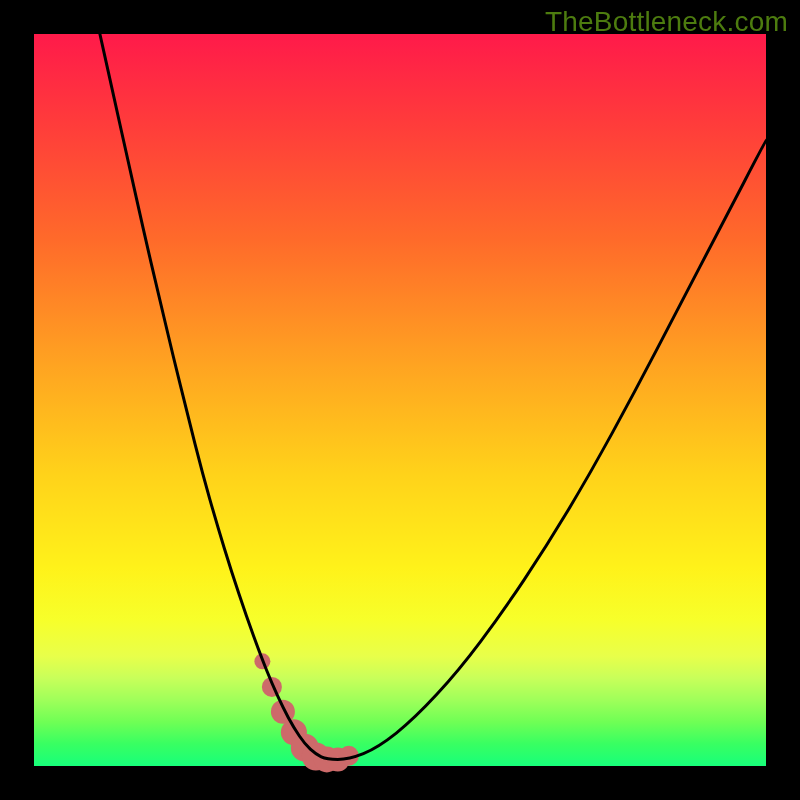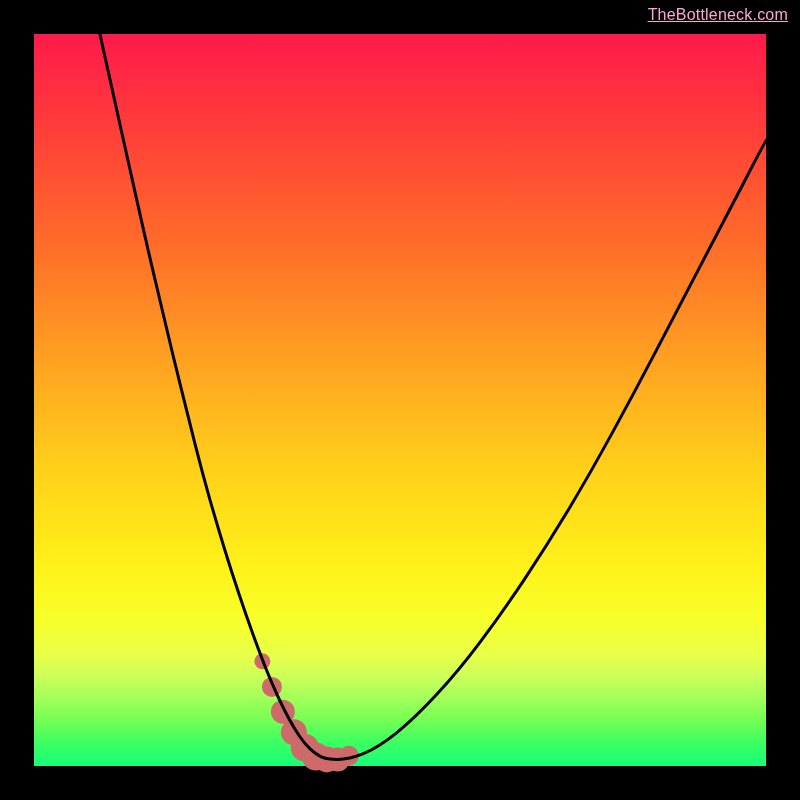--- a/index.html
+++ b/index.html
@@ -40,25 +40,24 @@
       #9fff5a 91%,
       #6fff55 94%,
       #38ff62 97%,
       #17ff7a 100%
     );
   }
   .watermark {
     position: absolute;
     top: 6px;
     right: 12px;
-    color: #f9a8d4;
-    font-size: 16px;
+    color: #4d7c0f;
+    font-size: 28px;
     letter-spacing: 0.2px;
     user-select: none;
-    text-decoration: underline;
   }
   svg.curve {
     position: absolute;
     left: 0;
     top: 0;
     width: 732px;
     height: 732px;
     overflow: visible;
   }
 </style>

